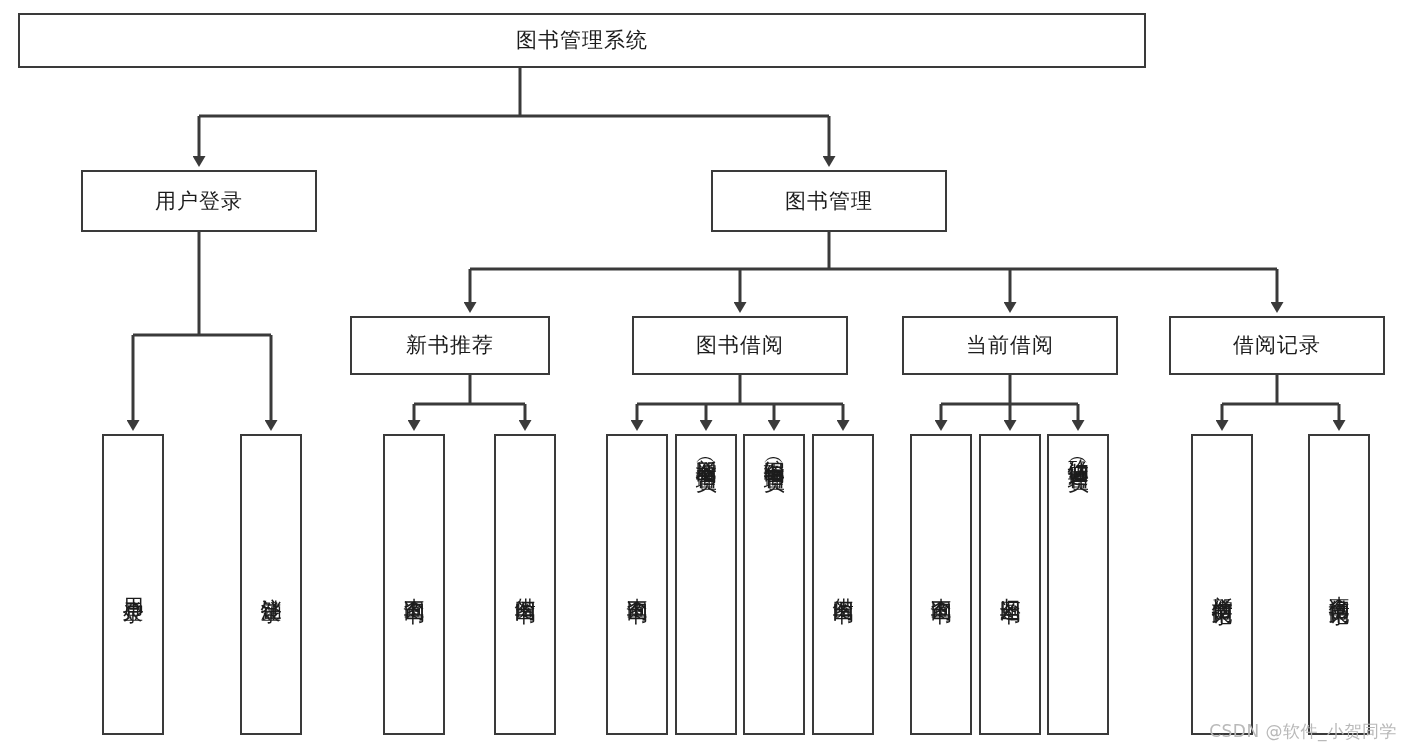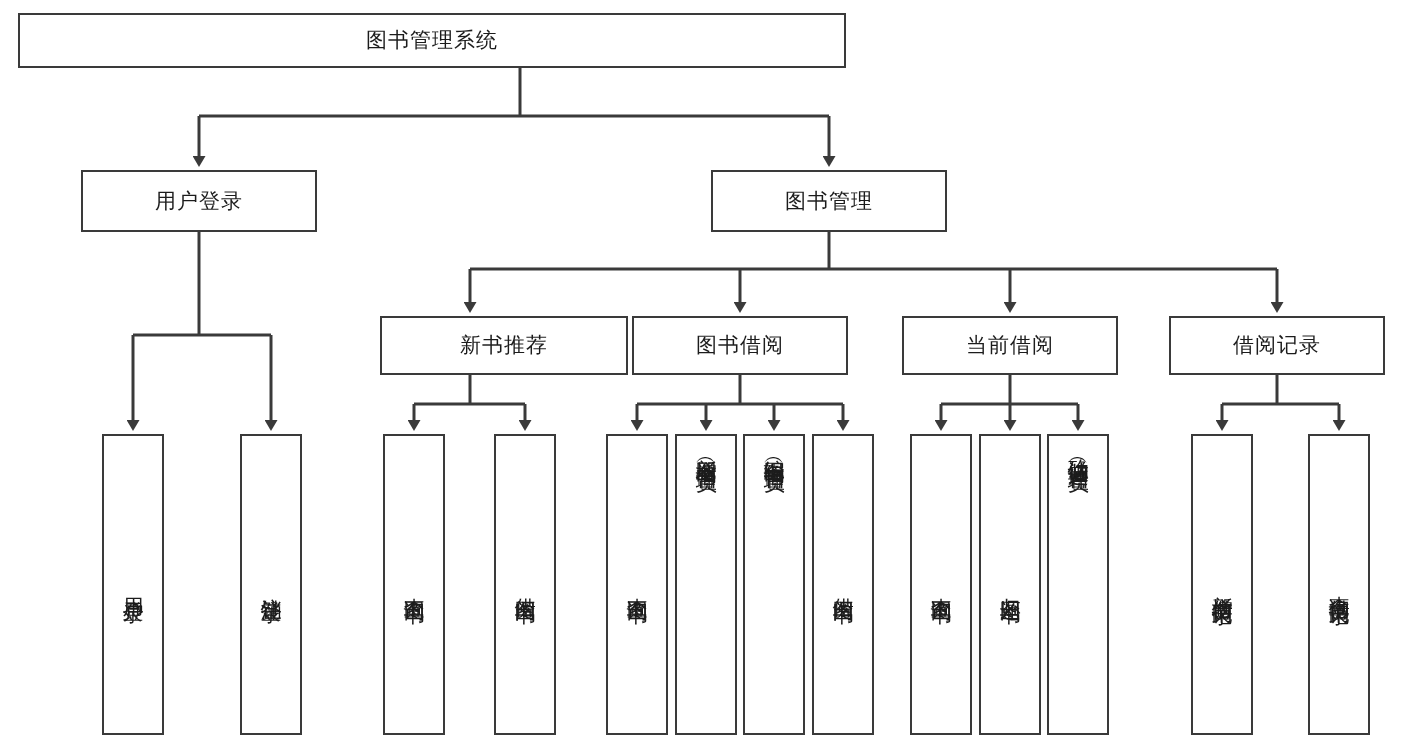--- a/index.html
+++ b/index.html
@@ -67,32 +67,32 @@
       <path d="M1010,404 L1010,421" marker-end="url(#arr)"></path>
       <path d="M1078,404 L1078,421" marker-end="url(#arr)"></path>
 
       <path d="M1277,375 L1277,404"></path>
       <path d="M1222,404 L1339,404"></path>
       <path d="M1222,404 L1222,421" marker-end="url(#arr)"></path>
       <path d="M1339,404 L1339,421" marker-end="url(#arr)"></path>
     </g>
   </svg>
 
-  <div class="node node-h" style="left:18px;top:13px;width:828px;height:55px;">
+  <div class="node node-h" style="left:18px;top:13px;width:1128px;height:55px;">
     <span class="label">图书管理系统</span>
   </div>
 
   <div class="node node-h" style="left:81px;top:170px;width:236px;height:62px;">
     <span class="label">用户登录</span>
   </div>
   <div class="node node-h" style="left:711px;top:170px;width:236px;height:62px;">
     <span class="label">图书管理</span>
   </div>
 
-  <div class="node node-h" style="left:380px;top:316px;width:248px;height:59px;">
+  <div class="node node-h" style="left:350px;top:316px;width:200px;height:59px;">
     <span class="label">新书推荐</span>
   </div>
   <div class="node node-h" style="left:632px;top:316px;width:216px;height:59px;text-align:center;">
     <span class="label">图书借阅</span>
   </div>
   <div class="node node-h" style="left:1169px;top:316px;width:216px;height:59px;">
     <span class="label">借阅记录</span>
   </div>
   <div class="node node-h" style="left:902px;top:316px;width:216px;height:59px;">
     <span class="label">当前借阅</span>
@@ -135,14 +135,15 @@
     <span class="label">确认归还（管理员）</span>
   </div>
 
   <div class="node node-v mid" style="left:1191px;top:434px;width:62px;height:301px;">
     <span class="label">新增借阅记录</span>
   </div>
   <div class="node node-v mid" style="left:1308px;top:434px;width:62px;height:301px;">
     <span class="label">查询借阅记录</span>
   </div>
 
+  <div id="watermark">CSDN @软件_小贺同学</div>
 
 </div>
 
 </body></html>

